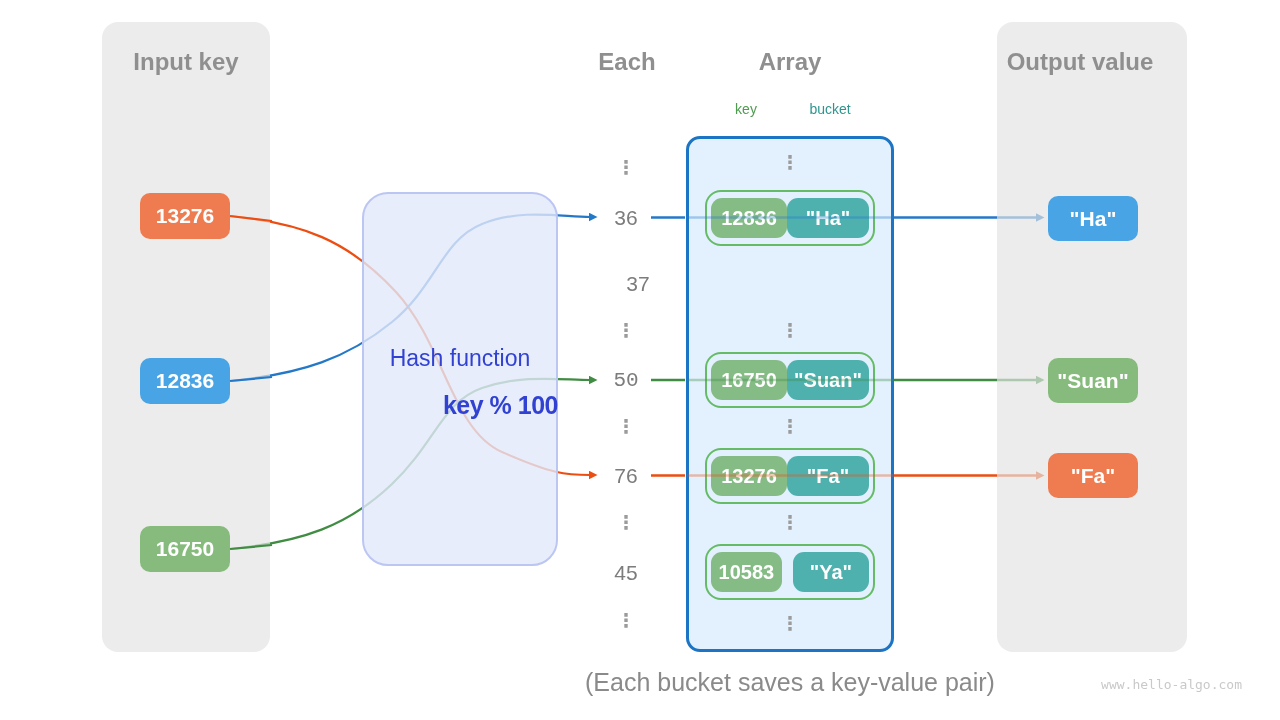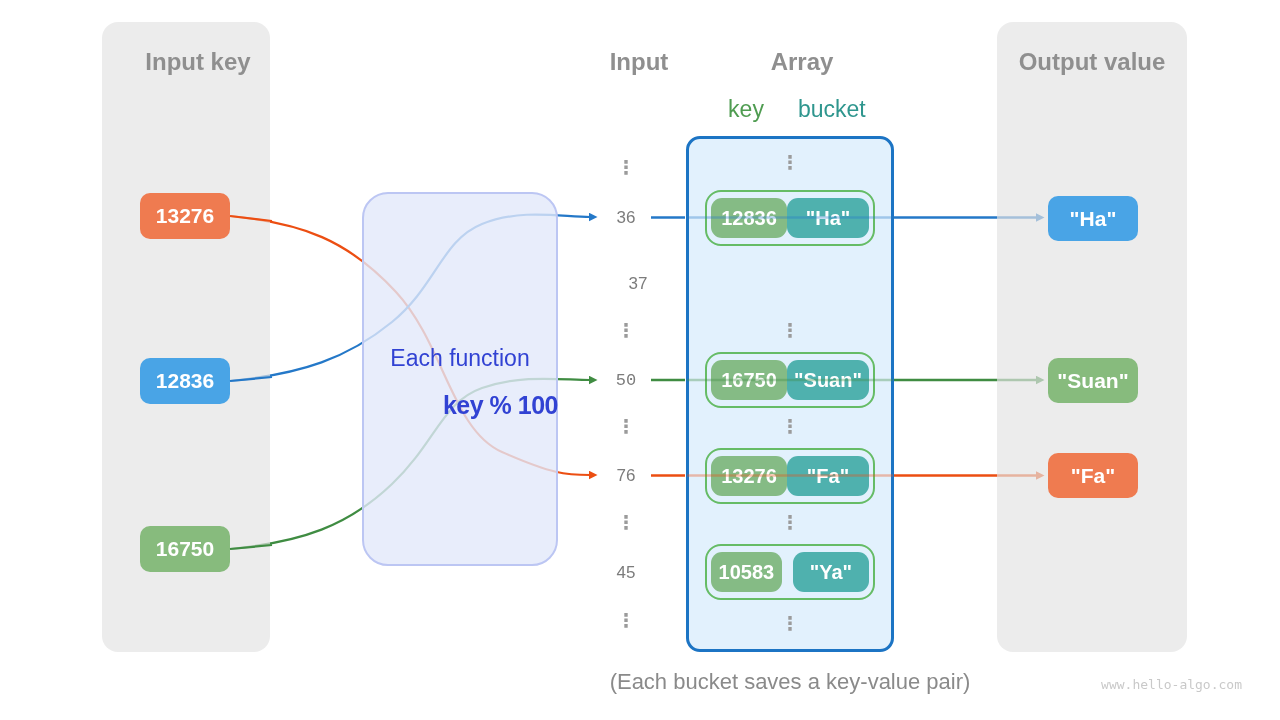--- a/index.html
+++ b/index.html
@@ -9,21 +9,21 @@
   }
   
   .svg-under{position:absolute;left:0;top:0;z-index:1;}
   .overlay{position:absolute;z-index:2;box-sizing:border-box;}
   .content{position:absolute;z-index:3;}
   .svg-over{position:absolute;left:0;top:0;z-index:4;pointer-events:none;}
   
   .panel{background:rgba(227,227,227,0.68);border-radius:16px;}
   .panel-title{
     font-size:24px;font-weight:bold;color:var(--title-gray,#8F8F8F);
-    text-align:center;line-height:28px;margin-left:12px;
+    text-align:center;line-height:28px;
   }
   
   .hash-box{
     background:rgba(226,232,250,0.80);
     border:2px solid #BCC6F3;border-radius:26px;
   }
   .hash-line1{font-size:23px;color:var(--hash-text,#3142D3);text-align:center;line-height:28px;}
   .hash-line2{font-size:25px;font-weight:bold;color:var(--hash-text,#3142D3);text-align:right;line-height:30px;letter-spacing:-0.5px;}
   
   .array-box{
@@ -49,31 +49,31 @@
   }
   .kv{
     height:40px;display:flex;align-items:center;justify-content:center;
     color:#ffffff;font-weight:bold;font-size:20px;border-radius:11px;
   }
   .kv.key{width:76px;background:var(--key-green,#85BB85);}
   .kv.val{width:82px;background:var(--value-teal,#4FB1AE);}
   
   .idx-num{
     position:absolute;width:56px;text-align:center;z-index:3;
-    font-size:17px;color:var(--index-gray,#7C7C7C);line-height:25px;
+    font-size:21px;color:var(--index-gray,#7C7C7C);line-height:25px;
   }
   .dots{
     position:absolute;width:56px;text-align:center;z-index:3;
     font-size:19px;font-weight:bold;color:#9B9B9B;line-height:24px;
   }
-  .col-label{position:absolute;z-index:3;font-size:23px;line-height:26px;text-align:center;}
+  .col-label{position:absolute;z-index:3;font-size:14px;line-height:26px;text-align:center;}
   .col-label.k{color:var(--key-label,#4F9C51);}
   .col-label.v{color:var(--value-label,#2F968E);}
   .caption{
-    position:absolute;z-index:3;font-size:22px;color:var(--caption-gray,#8A8A8A);
+    position:absolute;z-index:3;font-size:25px;color:var(--caption-gray,#8A8A8A);
     text-align:center;line-height:28px;
   }
   .watermark{
     position:absolute;z-index:3;font-size:13px;color:var(--watermark-gray,#C9C9C9);
     font-family:"DejaVu Sans Mono","Liberation Mono",monospace;text-align:right;line-height:18px;
   }
   
   .st-blue{stroke:var(--line-blue,#2478C8);}
   .st-green{stroke:var(--line-green,#3F8C42);}
   .st-orange{stroke:var(--line-orange,#EC4E12);}
@@ -115,31 +115,31 @@
     <line class="hline st-green" x1="894" y1="380" x2="1037" y2="380" marker-end="url(#arrG)"></line>
     <line class="hline st-orange" x1="894" y1="475.5" x2="1037" y2="475.5" marker-end="url(#arrO)"></line>
   </svg>
 
   <div class="overlay panel" style="left:102px;top:22px;width:168px;height:630px;"></div>
   <div class="overlay panel" style="left:997px;top:22px;width:190px;height:630px;"></div>
   <div class="overlay hash-box" style="left:362px;top:192px;width:196px;height:374px;"></div>
   <div class="overlay array-box" style="left:686px;top:136px;width:208px;height:516px;"></div>
 
   <div class="content panel-title" style="left:102px;top:48px;width:168px;">Input key</div>
-  <div class="content panel-title" style="left:577px;top:48px;width:100px;">Input</div>
+  <div class="content panel-title" style="left:577px;top:48px;width:100px;">Each</div>
   <div class="content panel-title" style="left:740px;top:48px;width:100px;">Array</div>
   <div class="content panel-title" style="left:997px;top:48px;width:166px;">Output value</div>
   <div class="col-label k" style="left:716px;top:96px;width:60px;">key</div>
   <div class="col-label v" style="left:798px;top:96px;width:64px;">bucket</div>
 
   <div class="chip in c-orange" style="top:193px;">13276</div>
   <div class="chip in c-blue" style="top:358px;">12836</div>
   <div class="chip in c-green" style="top:526px;">16750</div>
 
-  <div class="content hash-line1" style="left:362px;top:344px;width:196px;">Each function</div>
+  <div class="content hash-line1" style="left:362px;top:344px;width:196px;">Hash function</div>
   <div class="content hash-line2" style="left:362px;top:390px;width:196px;">key % 100</div>
 
   <div class="dots" style="left:598px;top:156px;">⋮</div>
   <div class="idx-num" style="left:598px;top:205px;">36</div>
   <div class="idx-num" style="left:610px;top:271px;">37</div>
   <div class="dots" style="left:598px;top:319px;">⋮</div>
   <div class="idx-num" style="left:598px;top:368px;font-family:Liberation Mono, monospace;">50</div>
   <div class="dots" style="left:598px;top:415px;">⋮</div>
   <div class="idx-num" style="left:598px;top:463px;">76</div>
   <div class="dots" style="left:598px;top:511px;">⋮</div>

